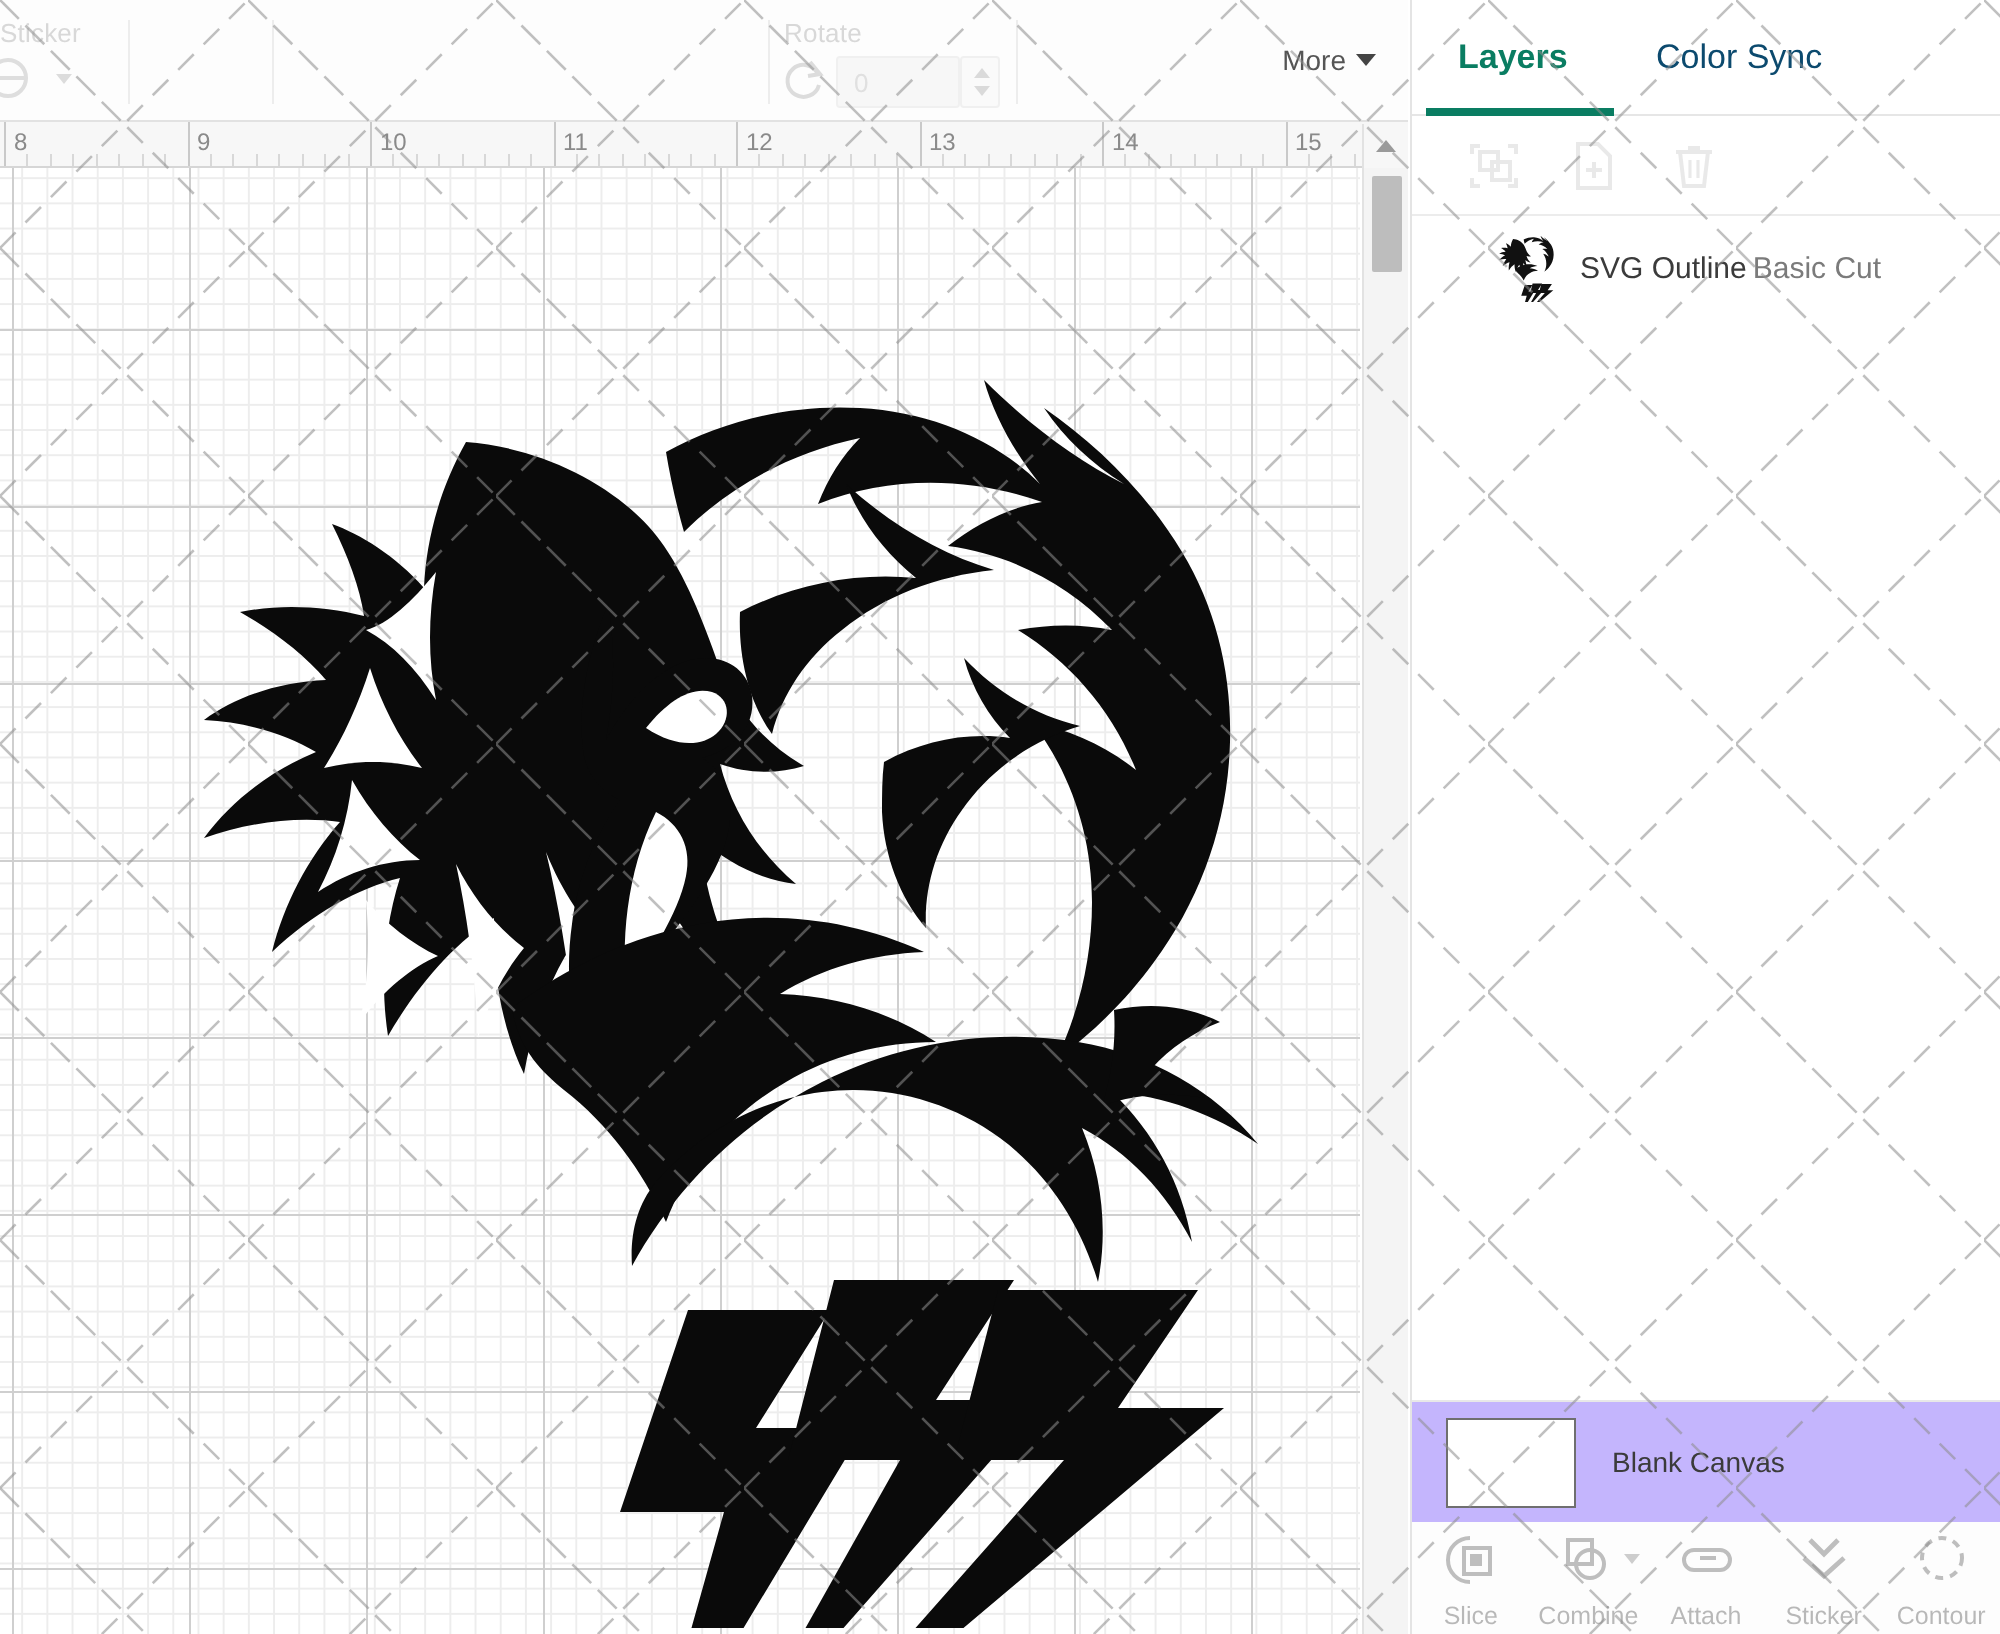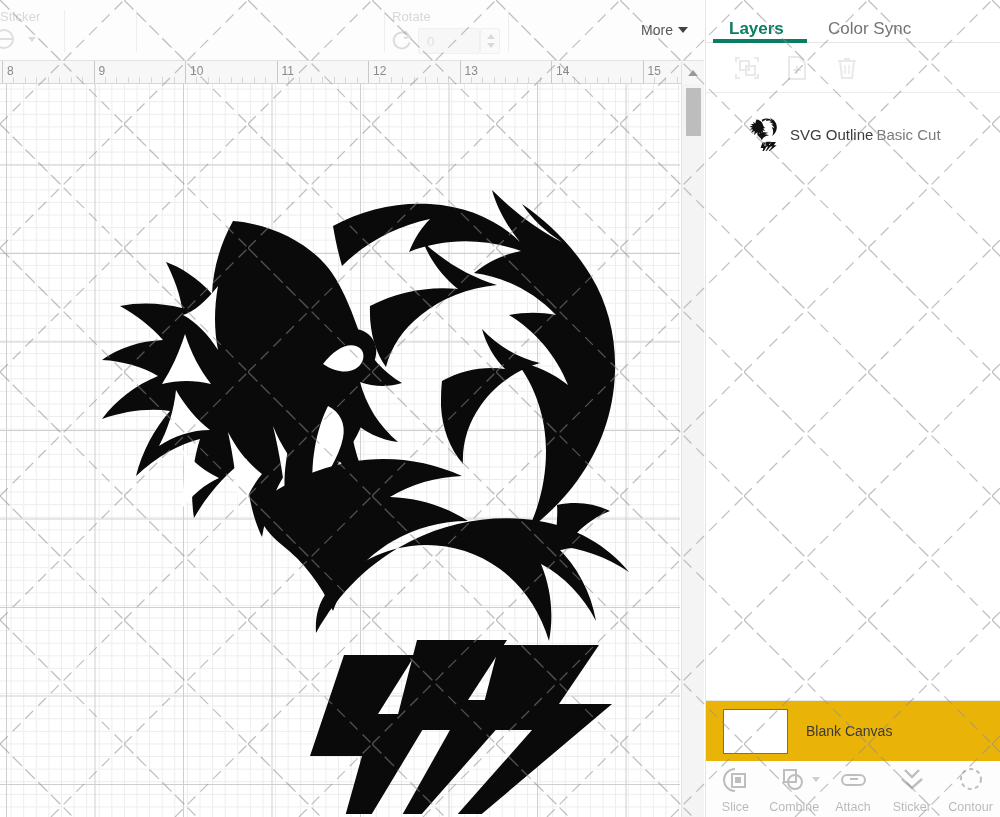--- a/index.html
+++ b/index.html
@@ -172,30 +172,30 @@
   
   #right-panel {
     position: absolute; left: 705px; top: 0;
     width: 295px; height: 817px;
     background: #ffffff;
     border-left: 1px solid #e4e4e4;
     z-index: 6;
   }
   #tabs {
     position: relative;
-    height: 43px;
+    height: 58px;
     border-bottom: 1px solid #e6e6e6;
   }
   .tab {
     position: absolute; top: 19px;
     font-size: 17px;
     cursor: pointer;
   }
   .tab.active { color: #0a7d62; font-weight: bold; left: 23px; }
-  .tab.inactive { color: #737373; left: 122px; }
+  .tab.inactive { color: #0c4a6e; left: 122px; }
   #tab-underline {
     position: absolute; left: 7px; bottom: -1px;
     width: 94px; height: 4px;
     background: #0a7d62;
   }
 
   #layer-actions {
     position: relative;
     height: 50px;
     border-bottom: 1px solid #ececec;
@@ -218,21 +218,21 @@
     flex: 0 0 34px;
     margin-right: 10px;
   }
   .layer-texts { display: flex; flex-direction: row; gap: 3px; }
   .layer-title { font-size: 15px; color: #3b3b3b; }
   .layer-sub   { font-size: 15px; color: #7b7b7b; }
 
   #blank-canvas-row {
     position: absolute; left: 0; right: 0; bottom: 56px;
     height: 61px;
-    background: #eab308;
+    background: #c4b5fd;
     border-top: 1px solid #e8e8e8;
     display: flex; align-items: center;
   }
   #bc-thumb {
     width: 65px; height: 45px;
     margin-left: 17px;
     background: #fff;
     border: 1px solid #6f6f6f;
   }
   #bc-label {

